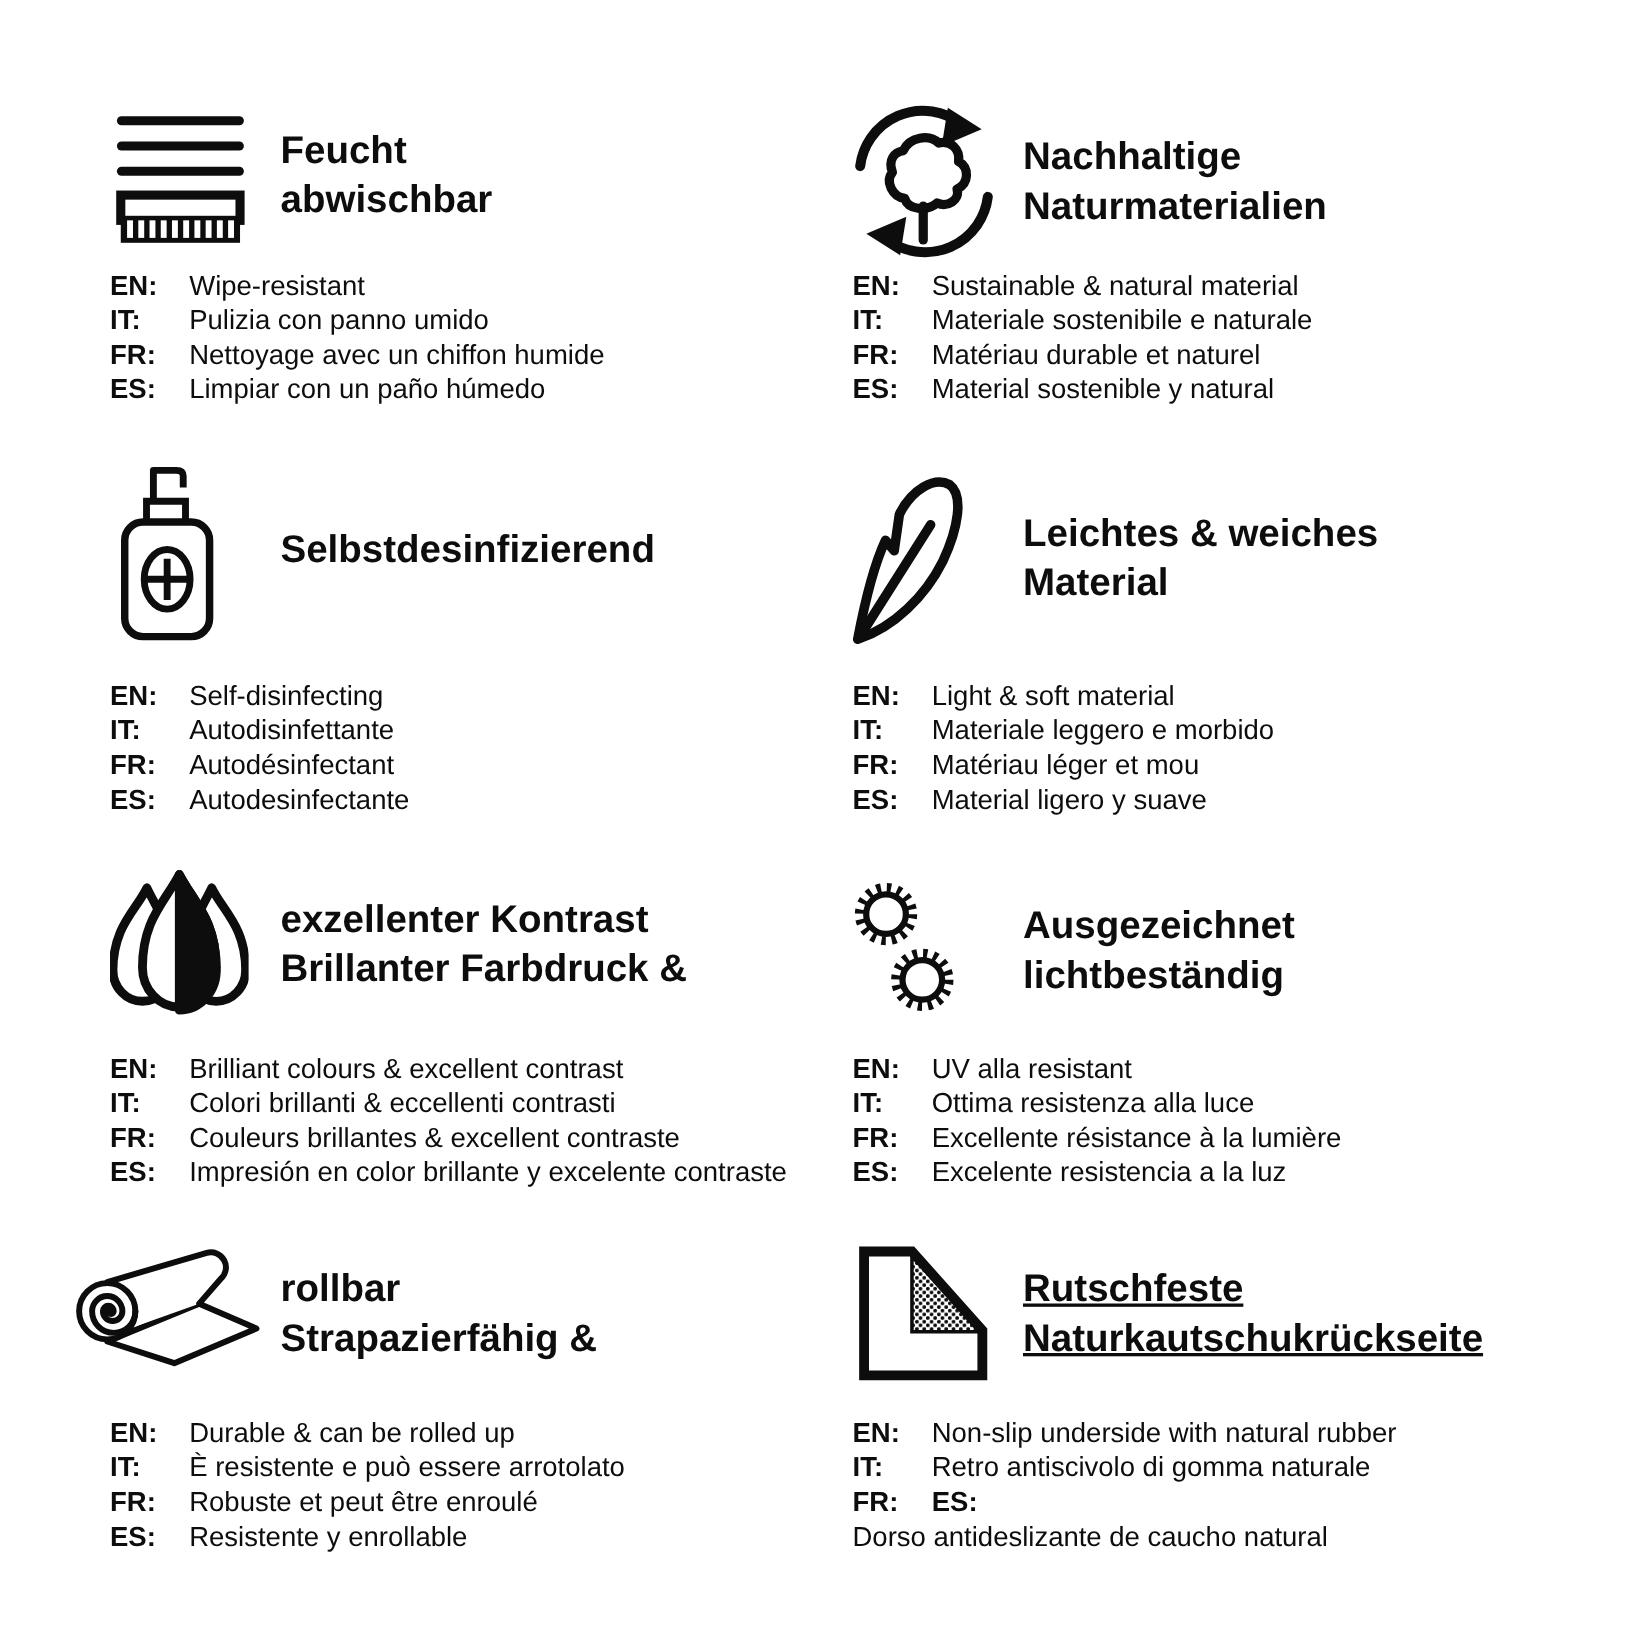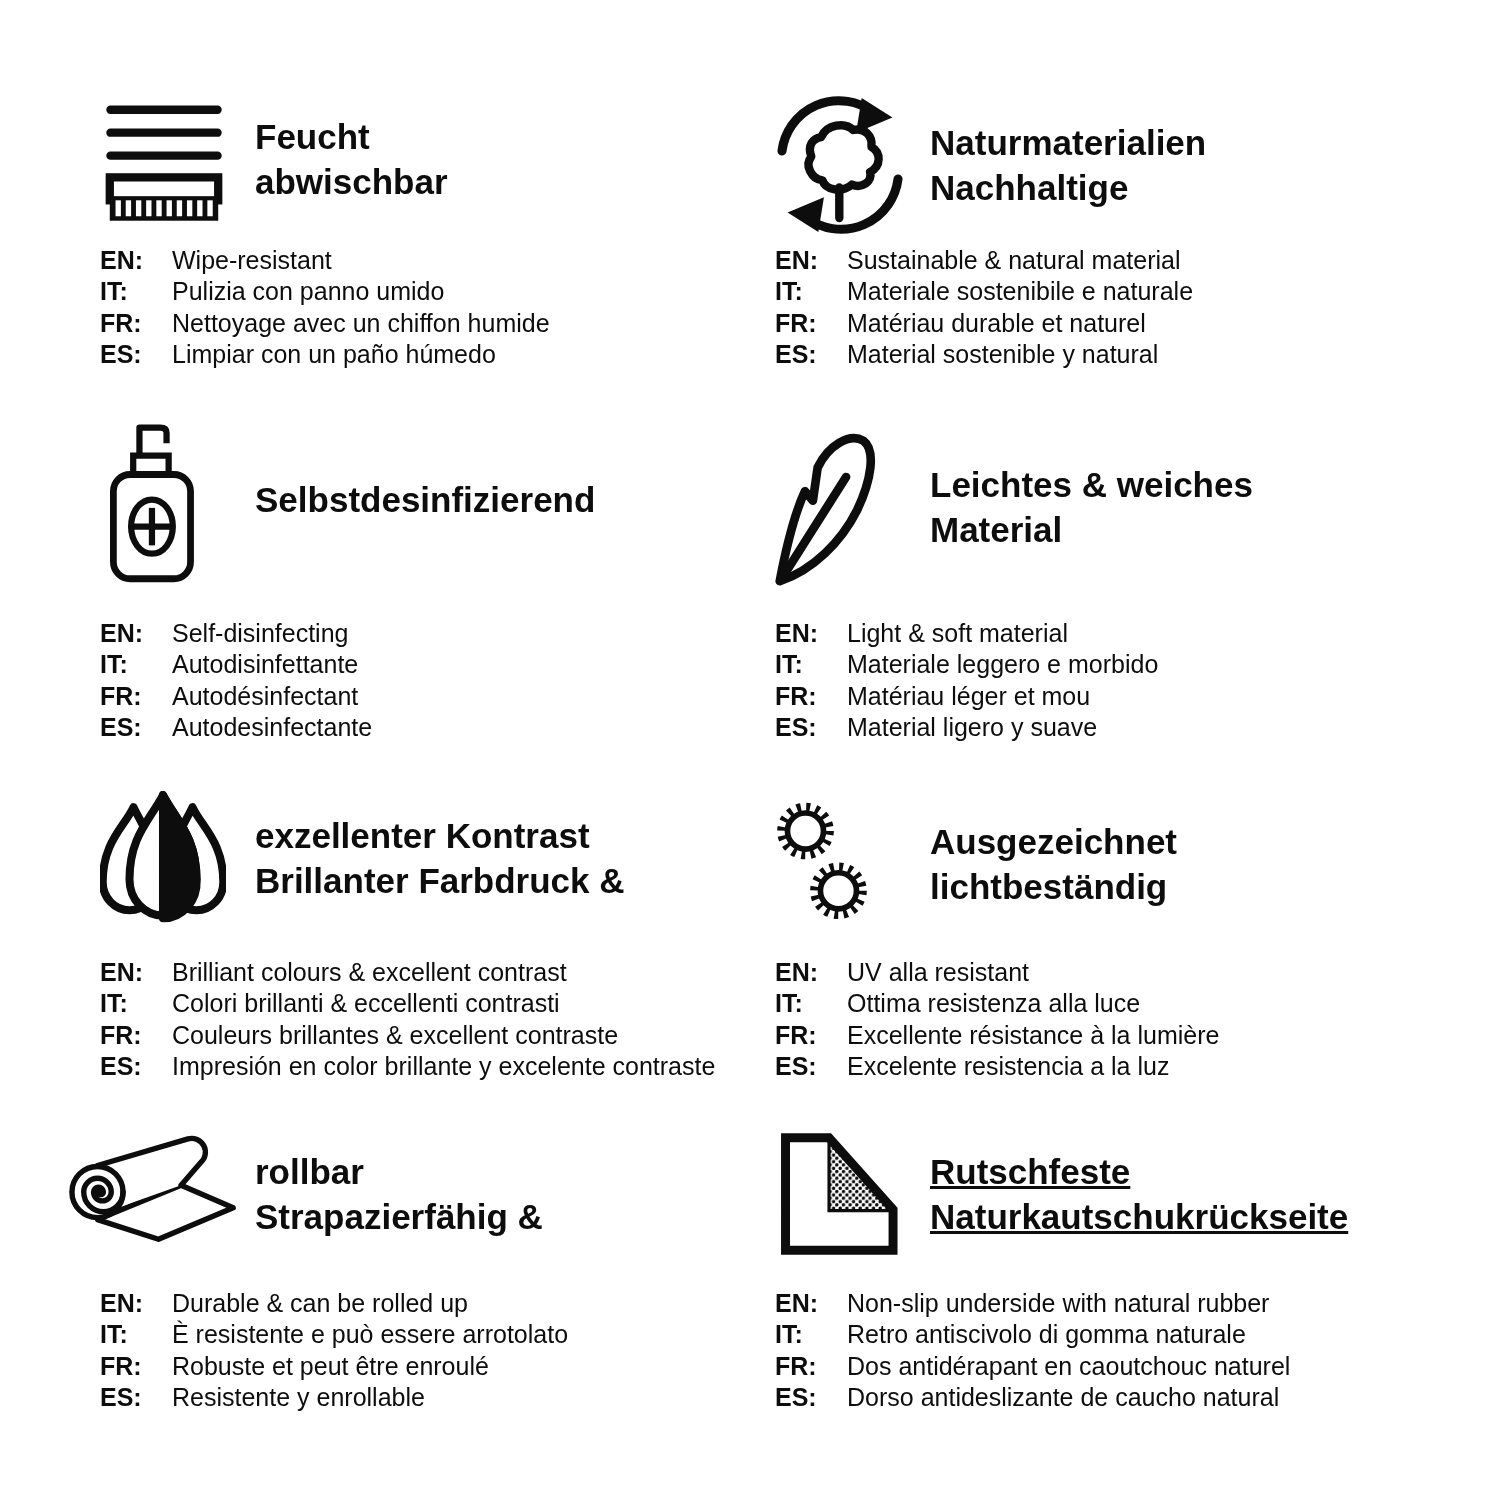--- a/index.html
+++ b/index.html
@@ -70,22 +70,22 @@
       <svg width="130" height="140" viewBox="0 0 93 100">
         <path class="stk" d="M5,40 A41,41 0 0 1 70,12" stroke-width="6.5" stroke-linecap="round"></path>
         <path class="stk" d="M88,60 A41,41 0 0 1 23,88" stroke-width="6.5" stroke-linecap="round"></path>
         <path class="ink" d="M62,2 L84,16 L58,27 Z"></path>
         <path class="ink" d="M31,98 L9,84 L35,73 Z"></path>
         <path class="stkw" d="M33,30 C37,21 50,19 56,25 C64,23 70,29 69,37 C76,41 76,51 68,55 C70,62 62,67 55,64 C48,70 36,68 34,61 C26,60 21,50 26,44 C23,36 27,31 33,30 Z" stroke-width="6" stroke-linejoin="round"></path>
         <line class="stk" x1="46" y1="66" x2="46" y2="88" stroke-width="6" stroke-linecap="round"></line>
       </svg>
     </div>
     <h2 class="title">
+      <span class="tl">Nachhaltige</span>
       <span class="tl">Naturmaterialien</span>
-      <span class="tl">Nachhaltige</span>
     </h2>
   </div>
   <div class="tr" style="top:150px;">
     <span class="lang">EN:</span>
       <span class="txt">Sustainable &amp; natural material</span>
     <span class="lang">IT:</span>
       <span class="txt">Materiale sostenibile e naturale</span>
     <span class="lang">FR:</span>
       <span class="txt">Matériau durable et naturel</span>
     <span class="lang">ES:</span>
@@ -247,17 +247,16 @@
       <span class="tl">Rutschfeste</span>
       <span class="tl">Naturkautschukrückseite</span>
     </h2>
   </div>
   <div class="tr" style="top:158px;">
     <span class="lang">EN:</span>
       <span class="txt">Non-slip underside with natural rubber</span>
     <span class="lang">IT:</span>
       <span class="txt">Retro antiscivolo di gomma naturale</span>
     <span class="lang">FR:</span>
-      <span class="txt">Dos antidérapant en caoutchouc naturel</span>
     <span class="lang">ES:</span>
       <span class="txt">Dorso antideslizante de caucho natural</span>
   </div>
 </section>
 
 </body></html>

